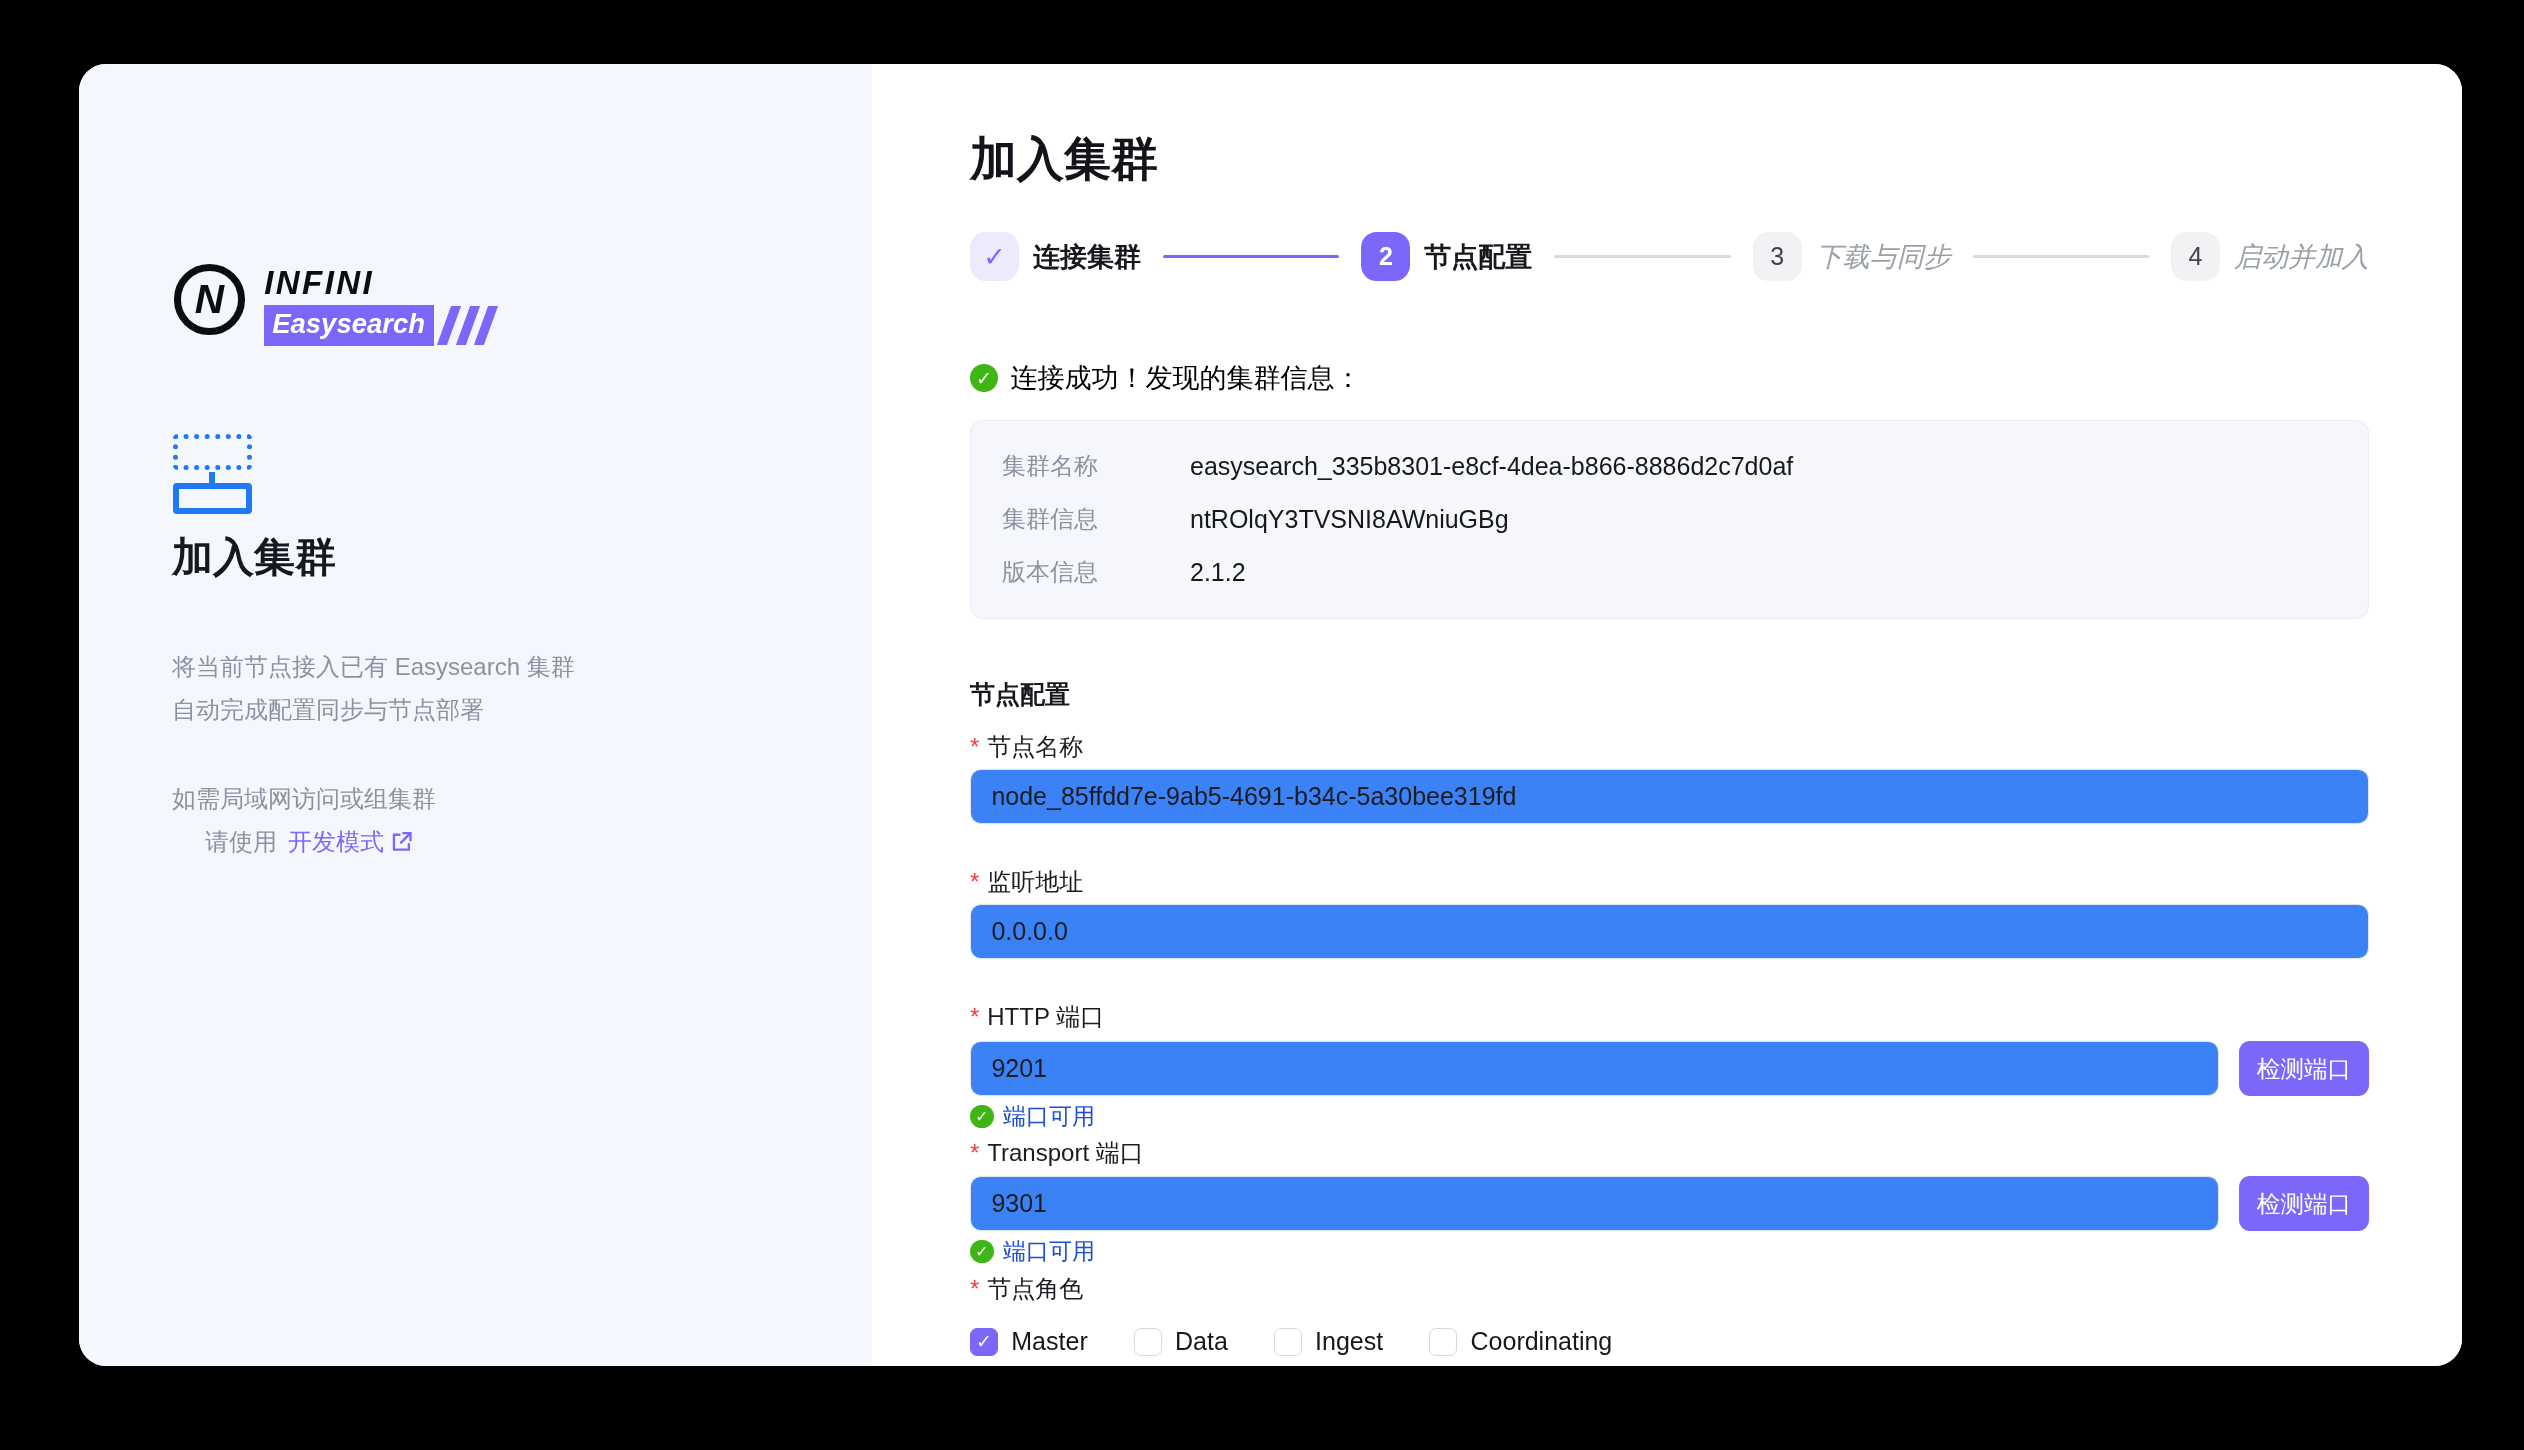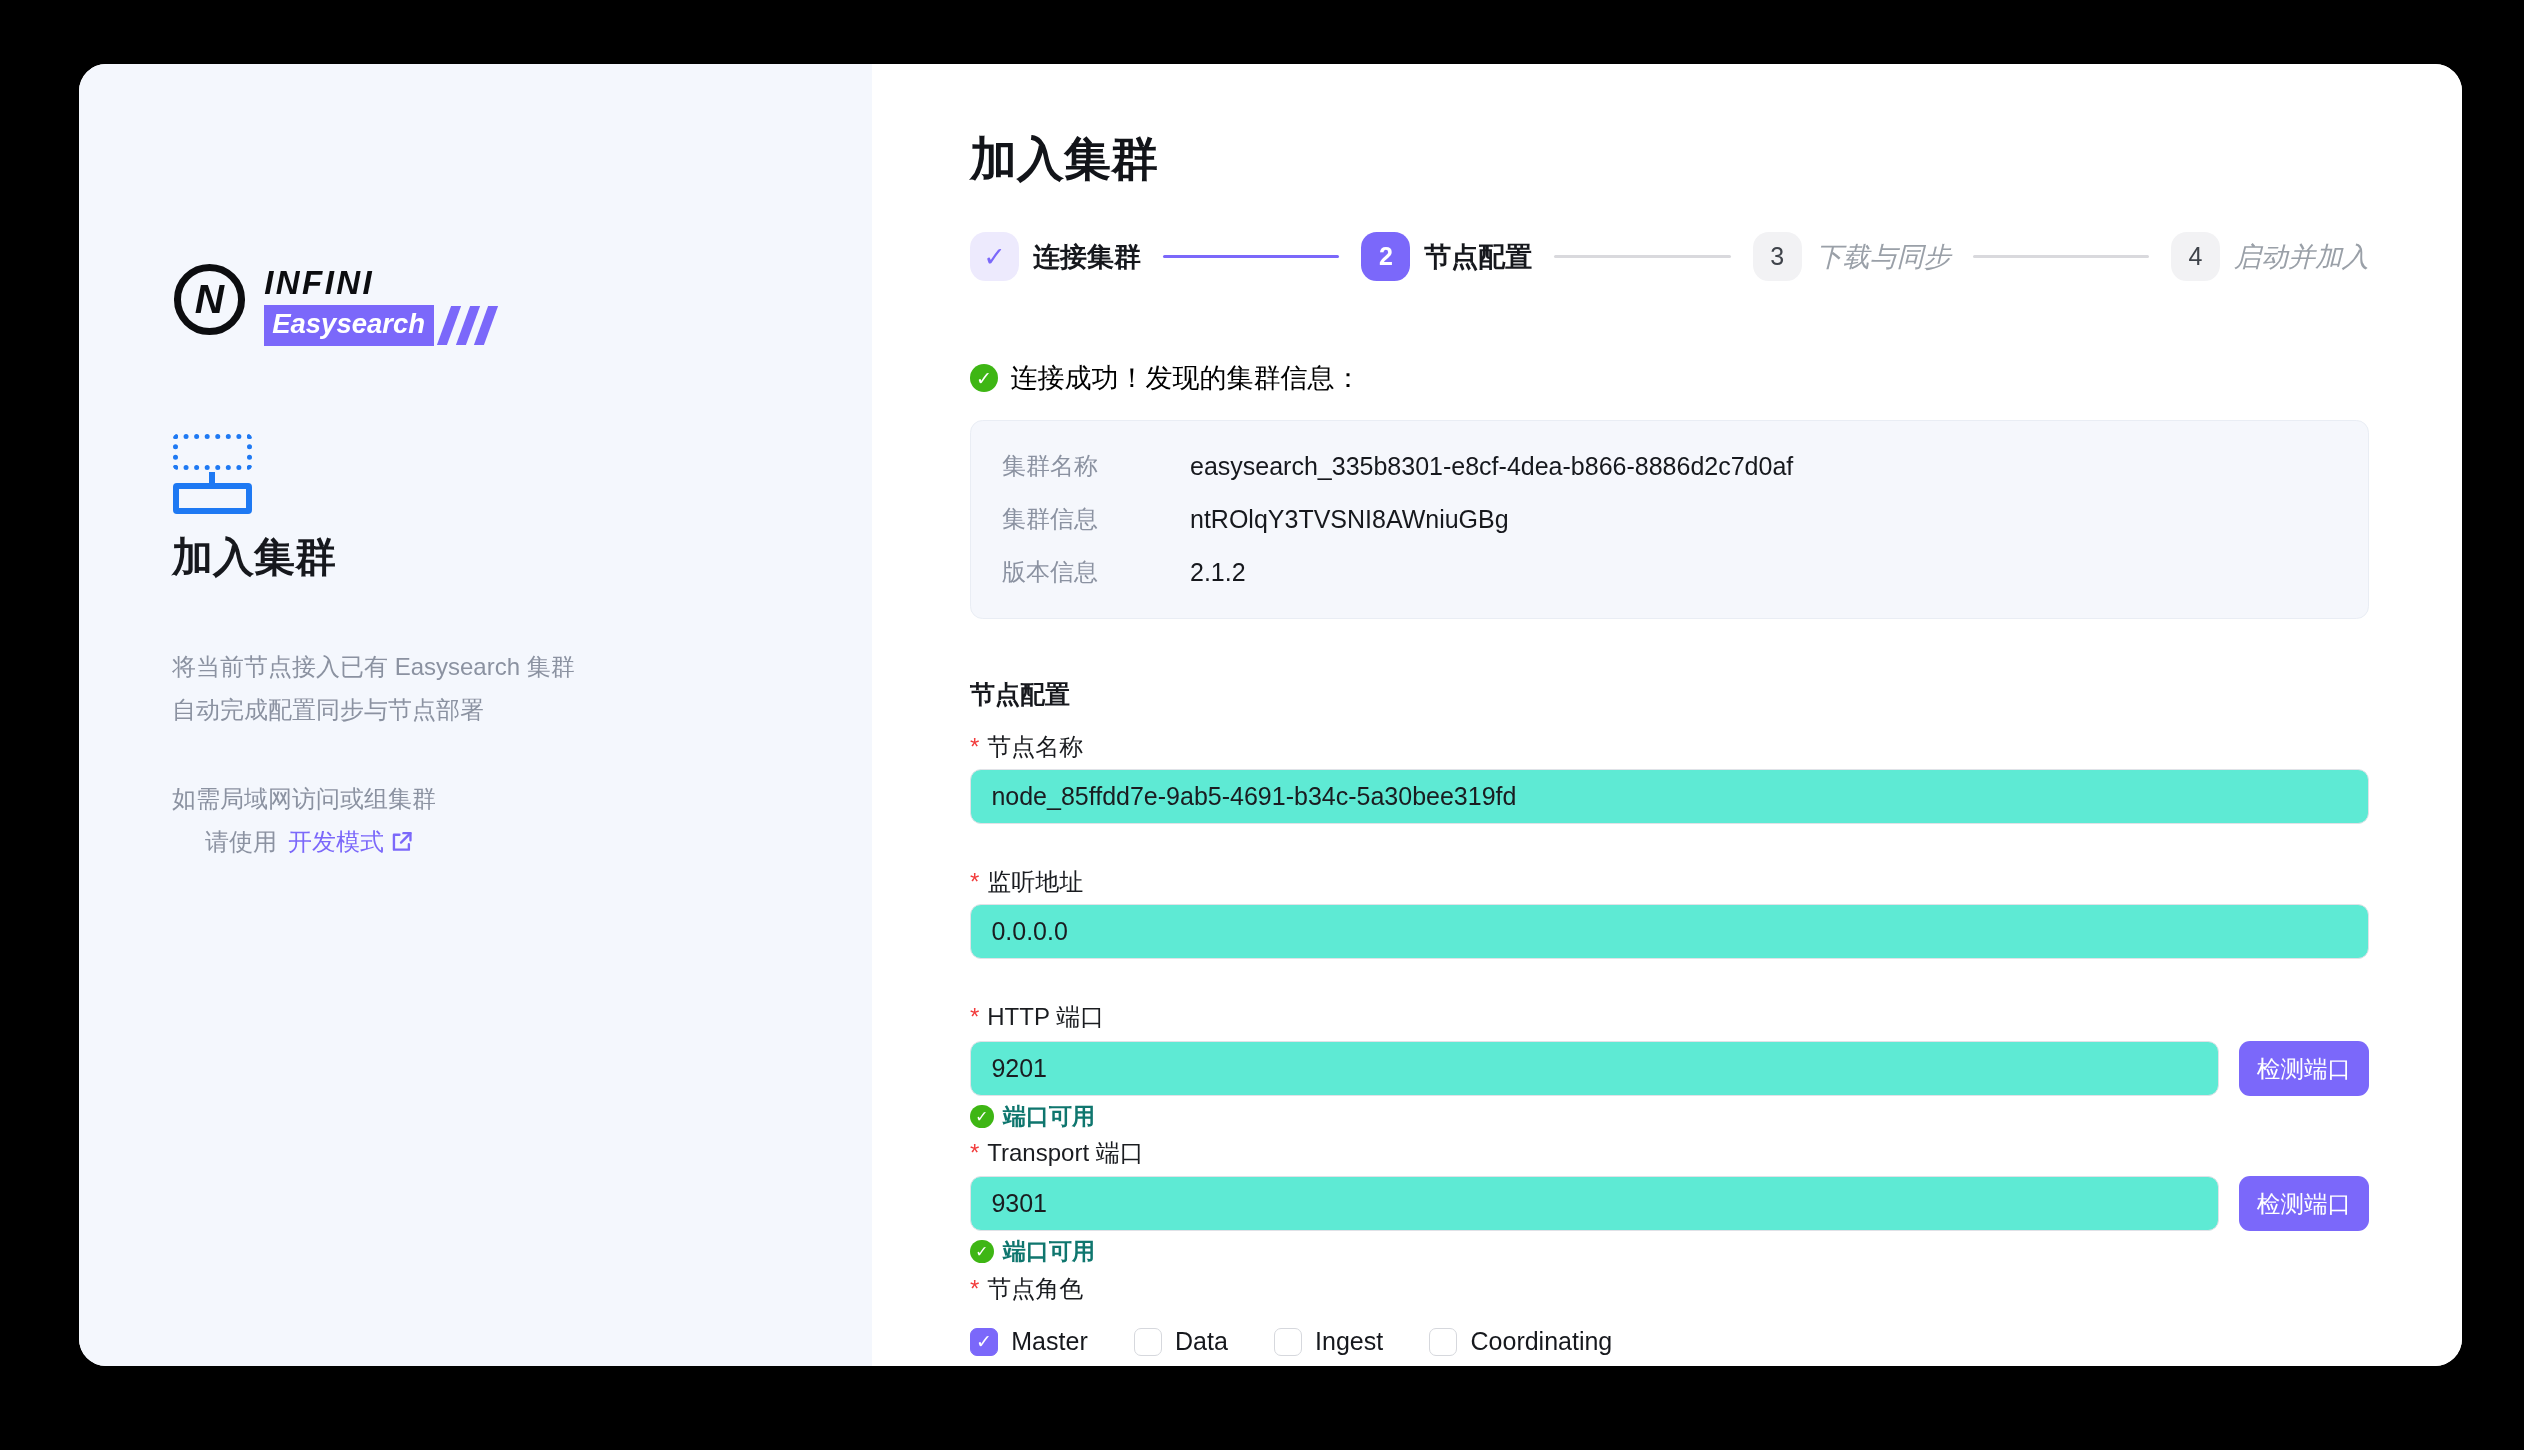--- a/index.html
+++ b/index.html
@@ -65,31 +65,31 @@
   .info-label { width: 188px; flex: 0 0 188px; font-size: 24px; color: #8b92a1; }
   .info-value { font-size: 25px; color: #16181d; }
 
   .section-title { margin-top: 60px; font-size: 25px; font-weight: 700; color: #16181d; line-height: 31px; }
 
   .field-label { font-size: 24px; color: #1a1c20; line-height: 31px; }
   .req { color: #f23c3c; margin-right: 7.9px; }
   .mt27 { margin-top: 21px; } .mt54 { margin-top: 42px; } .mt53 { margin-top: 42px; }
   .mt8 { margin-top: 6.3px; } .mt9 { margin-top: 7px; } .mt10 { margin-top: 7.9px; } .mt11 { margin-top: 8.6px; }
 
-  .text-input { width: 100%; height: 55px; border: 1.6px solid #e0e2e7; border-radius: 11px; background: #5eead4;
+  .text-input { width: 100%; height: 55px; border: 1.6px solid #e0e2e7; border-radius: 11px; background: #3b82f6;
                 font-size: 25px; color: #1a1c20; padding: 0 20.4px; outline: none;
                 font-family: "Liberation Sans", "DejaVu Sans", sans-serif; }
   .port-row { display: flex; gap: 20.4px; align-items: center; }
   .port-row .text-input { flex: 1 1 auto; }
   .check-btn { flex: 0 0 130px; height: 55px; border: none; border-radius: 11px; background: #7b68fa;
                color: #fff; font-size: 23.6px; cursor: pointer;
                font-family: "Liberation Sans", "DejaVu Sans", sans-serif; }
 
   .status-row { display: flex; align-items: center; gap: 9.4px; height: 28px; }
-  .status-text { font-size: 23px; color: #0f766e; font-weight: bold; }
+  .status-text { font-size: 23px; color: #1d4ed8; }
 
   .roles-row { display: flex; align-items: center; margin-top: 23.6px; }
   .role-item { display: flex; align-items: center; gap: 13.3px; margin-right: 46px; cursor: pointer; }
   .cbox { width: 28px; height: 28px; border-radius: 7px; border: 1.6px solid #d6d8dd; background: #fff;
           display: flex; align-items: center; justify-content: center; }
   .cbox.checked { background: #7b68fa; border-color: #7b68fa; color: #fff; font-size: 19px; font-weight: 700; }
   .role-label { font-size: 25px; color: #16181d; }
 </style>
 </head>
 <body>

